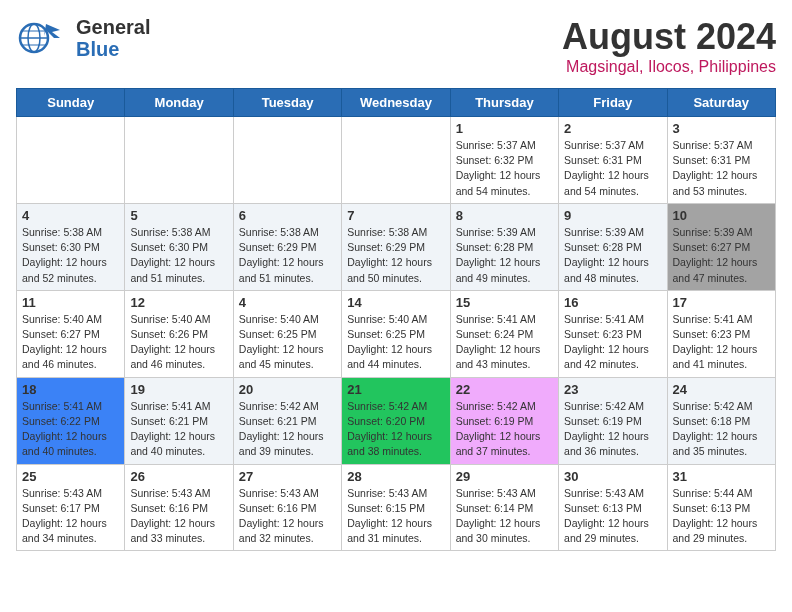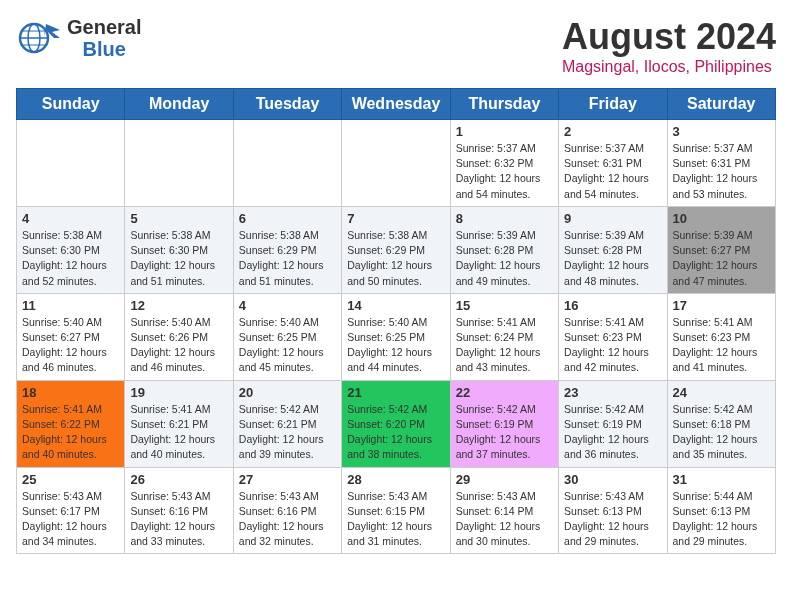--- a/index.html
+++ b/index.html
@@ -15,42 +15,42 @@
       justify-content: space-between;
       align-items: flex-start;
       margin-bottom: 12px;
     }
     .logo {
       display: flex;
       flex-direction: column;
       align-items: flex-start;
     }
     .title-section {
-      text-align: left;
+      text-align: right;
     }
     .month-title {
       font-size: 36px;
       font-weight: bold;
       color: #333;
     }
     .subtitle {
       font-size: 16px;
       color: #be185d;
     }
     .calendar {
       width: 100%;
       border-collapse: collapse;
       border: 1px solid #ccc;
     }
     .calendar th {
       background-color: #2a6db5;
       color: white;
       text-align: center;
       padding: 6px 4px;
-      font-size: 16px;
+      font-size: 13px;
       border: 1px solid #1a5a9a;
     }
     .calendar td {
       vertical-align: top;
       padding: 4px 5px;
       border: 1px solid #ccc;
       width: calc(100% / 7);
       font-size: 11px;
       color: #333;
       min-height: 80px;
@@ -72,21 +72,21 @@
     }
     .empty-cell {
       background: #fff !important;
     }
   </style>
 </head>
 <body>
 
 <div class="header-section">
   <div class="logo">
-    <div style="display:flex;align-items:center;gap:7px;text-align:center;">
+    <div style="display:flex;align-items:center;gap:16px;">
       <div style="position:relative;width:44px;height:36px;">
         
         <svg width="44" height="36" viewBox="0 0 44 36">
           <ellipse cx="18" cy="18" rx="14" ry="14" fill="none" stroke="#2a6db5" stroke-width="2.5"></ellipse>
           <ellipse cx="18" cy="18" rx="6" ry="14" fill="none" stroke="#2a6db5" stroke-width="1.5"></ellipse>
           <line x1="4" y1="18" x2="32" y2="18" stroke="#2a6db5" stroke-width="1.5"></line>
           <line x1="6" y1="11" x2="30" y2="11" stroke="#2a6db5" stroke-width="1"></line>
           <line x1="6" y1="25" x2="30" y2="25" stroke="#2a6db5" stroke-width="1"></line>
 
           <polygon points="30,4 44,10 36,12 44,18 38,18 30,10 28,16" fill="#2a6db5"></polygon>
@@ -240,21 +240,21 @@
         </td>
         <td>
           <span class="day-number">17</span>
           <div class="day-info" style="white-space: pre-line;">Sunrise: 5:41 AM
 Sunset: 6:23 PM
 Daylight: 12 hours
 and 41 minutes.</div>
         </td>
       </tr>
       <tr>
-        <td style="background: #f97316;">
+        <td style="background: #3b82f6;">
           <span class="day-number">18</span>
           <div class="day-info" style="white-space: pre-line;">Sunrise: 5:41 AM
 Sunset: 6:22 PM
 Daylight: 12 hours
 and 40 minutes.</div>
         </td>
         <td style="background: rgb(240, 244, 248);">
           <span class="day-number">19</span>
           <div class="day-info" style="white-space: pre-line;">Sunrise: 5:41 AM
 Sunset: 6:21 PM

